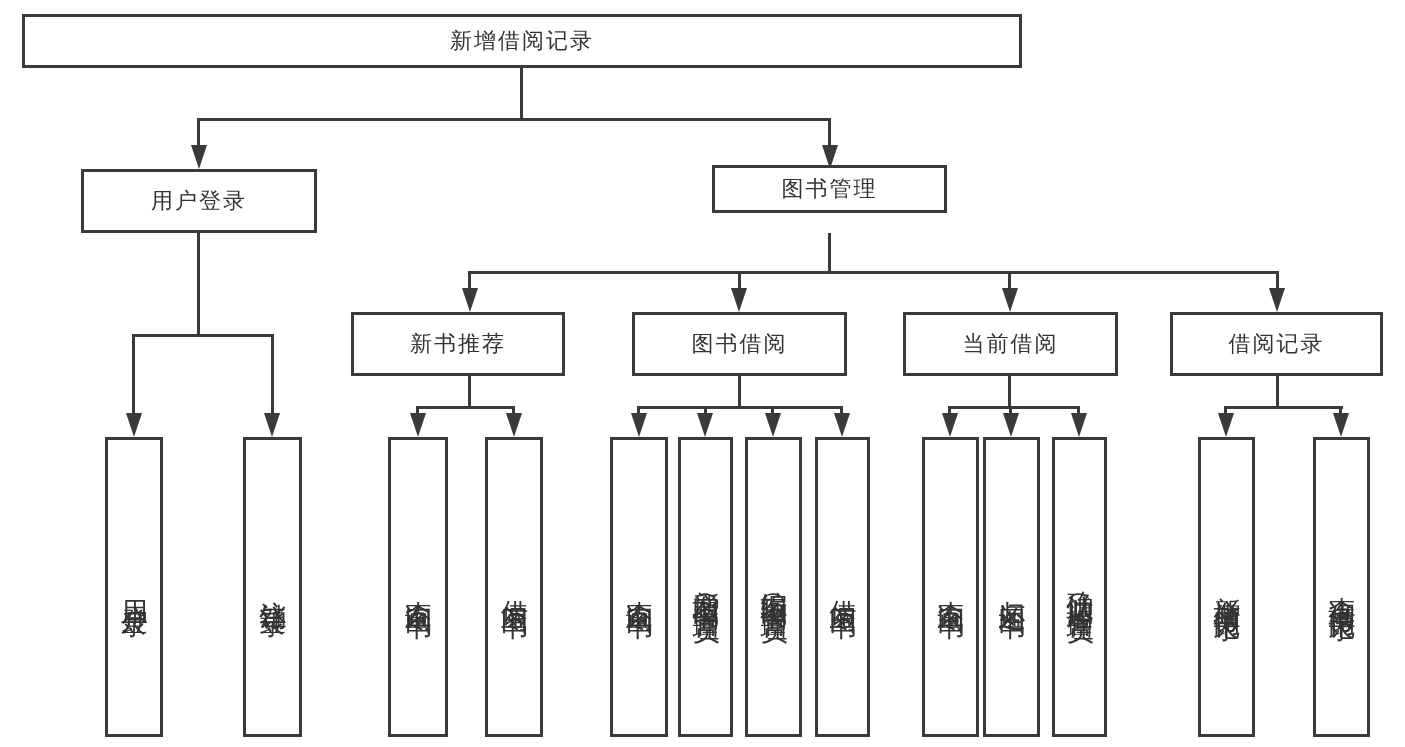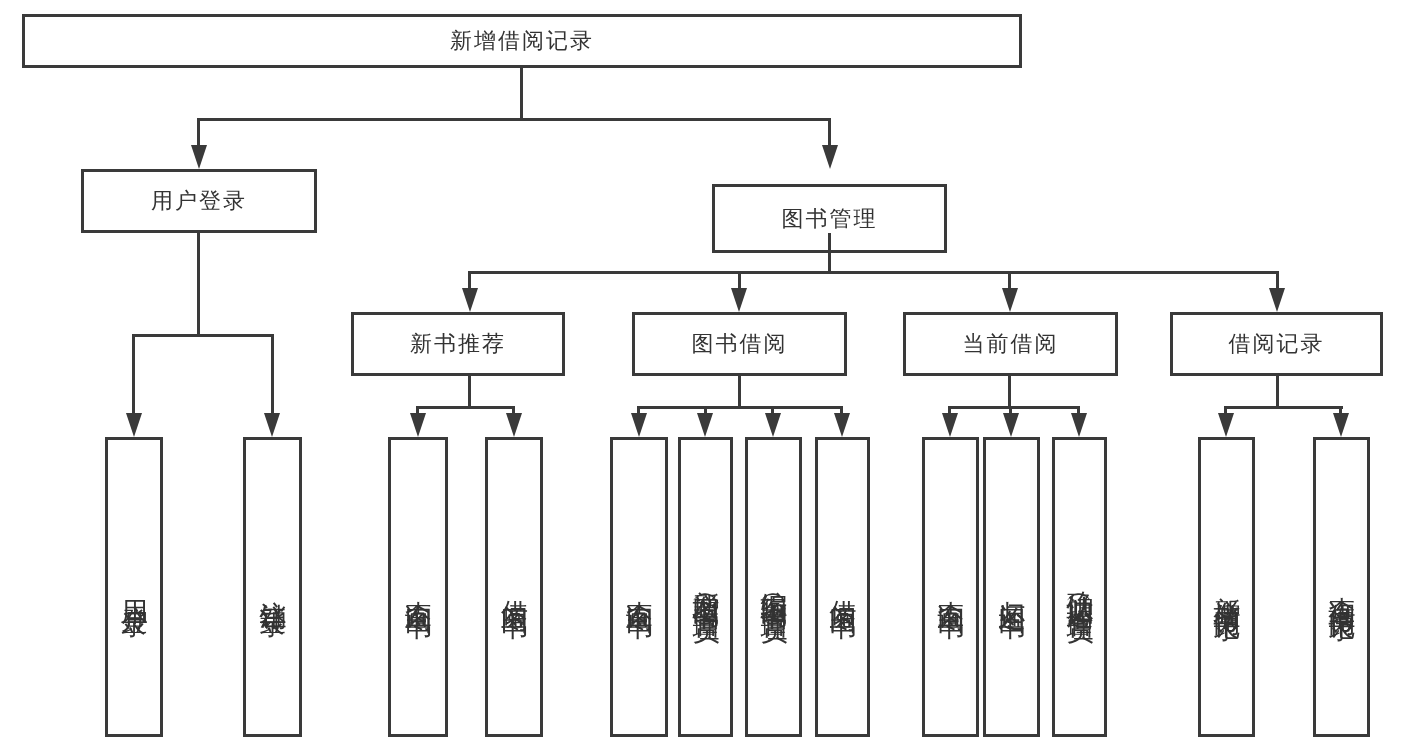--- a/index.html
+++ b/index.html
@@ -37,21 +37,21 @@
   <div class="node hbox" style="left:22px;top:14px;width:1000px;height:54px">新增借阅记录</div>
 
   <div class="vl" style="left:520px;top:66px;height:55px"></div>
   <div class="hl" style="left:197px;top:118px;width:634px"></div>
   <div class="vl" style="left:197px;top:118px;height:30px"></div>
   <div class="vl" style="left:828px;top:118px;height:30px"></div>
   <div class="arrow" style="left:191px;top:145px"></div>
   <div class="arrow" style="left:822px;top:145px"></div>
 
   <div class="node hbox" style="left:81px;top:169px;width:236px;height:64px">用户登录</div>
-  <div class="node hbox" style="left:712px;top:184px;width:235px;height:69px">图书管理</div>
+  <div class="node hbox" style="left:712px;top:165px;width:235px;height:48px">图书管理</div>
 
   <div class="vl" style="left:197px;top:233px;height:104px"></div>
   <div class="hl" style="left:132px;top:334px;width:142px"></div>
   <div class="vl" style="left:132px;top:334px;height:82px"></div>
   <div class="vl" style="left:271px;top:334px;height:82px"></div>
   <div class="arrow" style="left:126px;top:413px"></div>
   <div class="arrow" style="left:264px;top:413px"></div>
 
   <div class="vl" style="left:828px;top:233px;height:41px"></div>
   <div class="hl" style="left:468px;top:271px;width:811px"></div>

